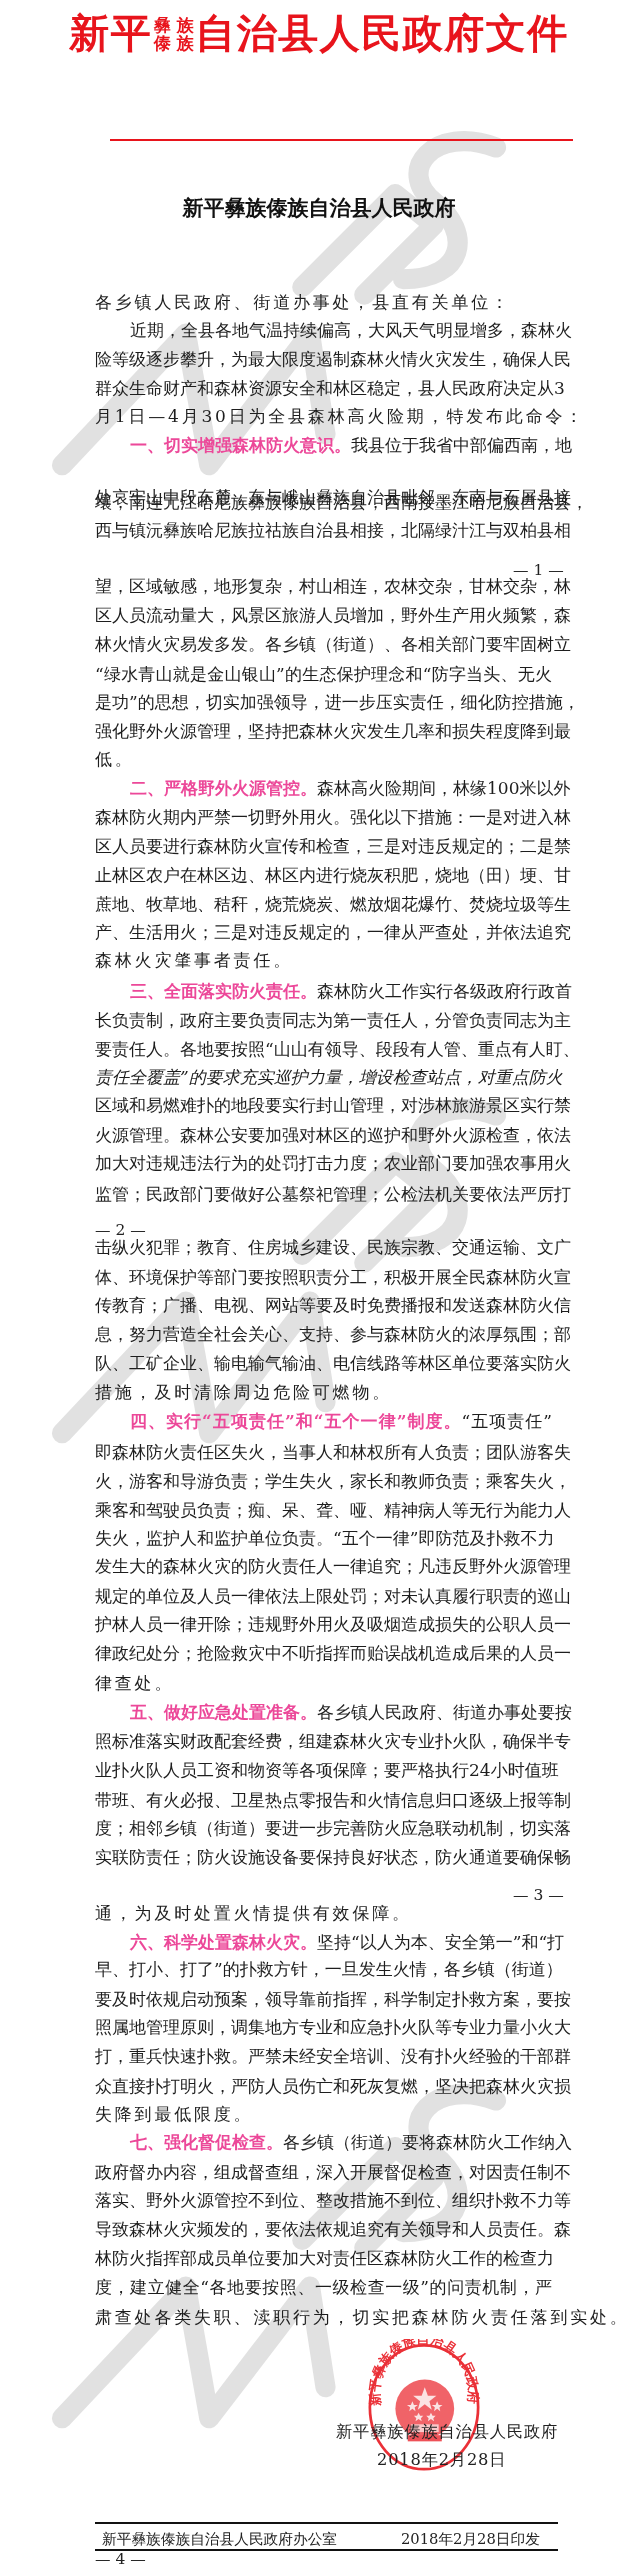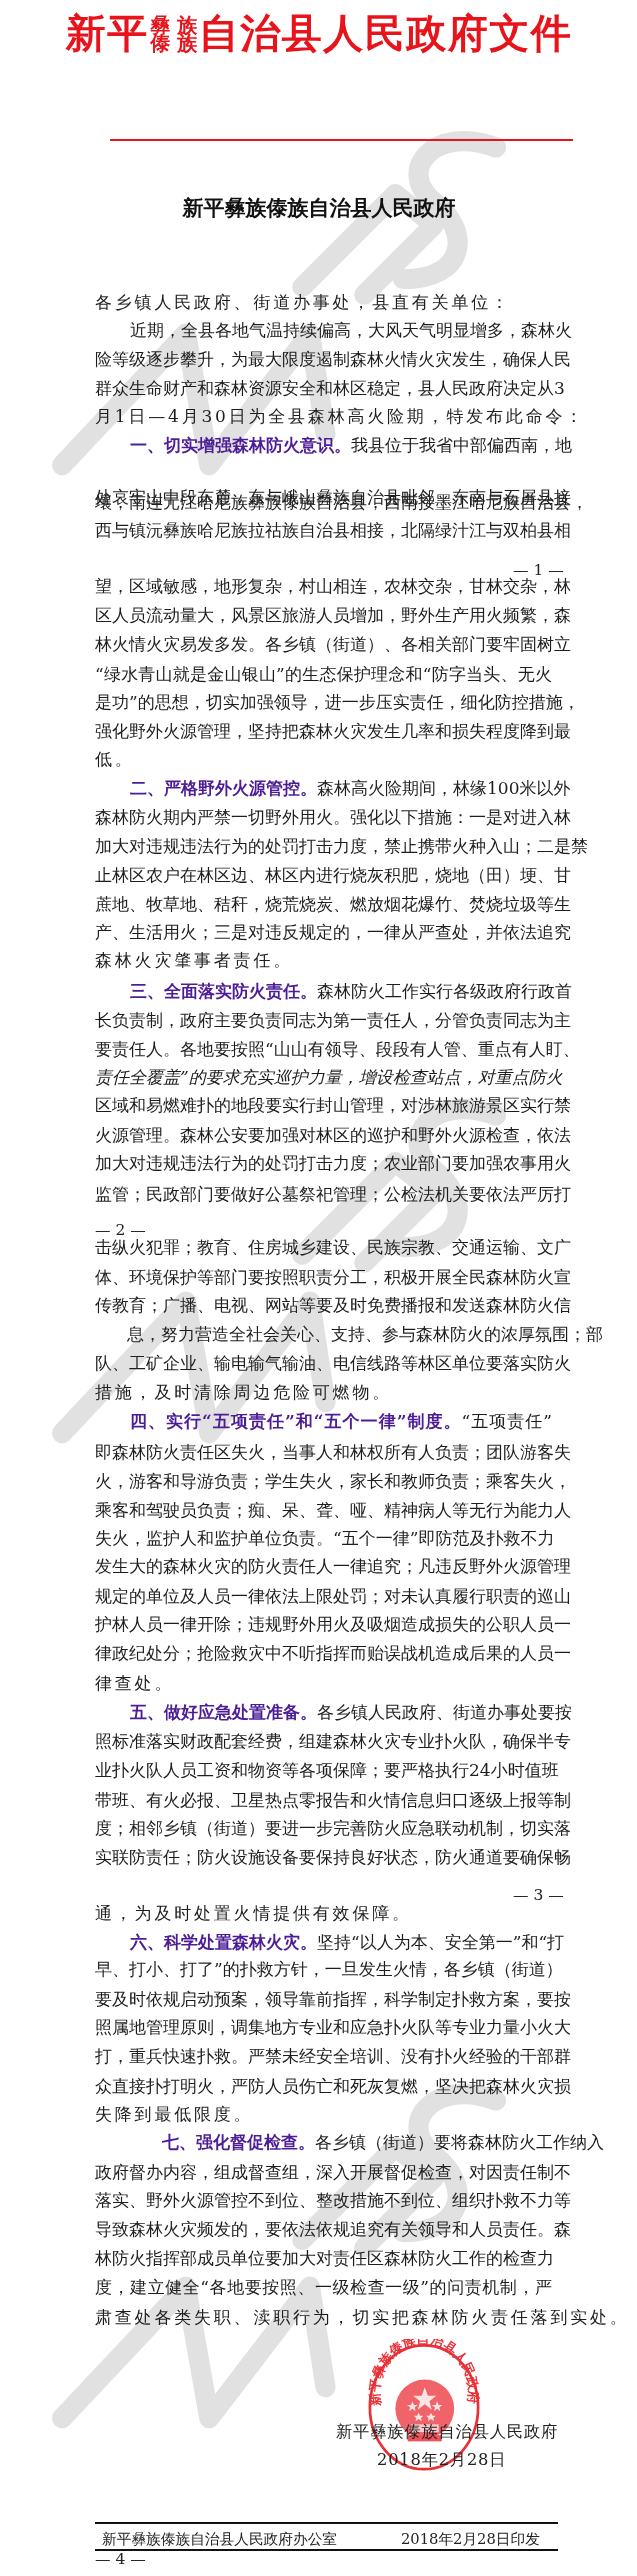--- a/index.html
+++ b/index.html
@@ -2,29 +2,29 @@
 <html style="font-size:12.4px"><head>
 <meta charset="utf-8">
 <style>
   html, body { margin:0; padding:0; background:#ffffff; }
   body { width:638px; height:2576px; position:relative; overflow:hidden; font-family:"DejaVu Serif","Liberation Serif",serif; color:#1a1a1a; }
   .page { position:absolute; left:0; top:0; width:638px; height:2576px; background:#fff; }
   .wm { position:absolute; pointer-events:none; z-index:1; }
   .wm svg { display:block; }
   .hdr { position:absolute; top:6.2px; left:0; width:638px; text-align:center; color:#e8141c; font-family:"DejaVu Serif","Liberation Serif",serif; font-weight:bold; z-index:2; white-space:nowrap; }
   .hdr .big { font-size:40px; letter-spacing:1.5px; vertical-align:middle; }
-  .hdr .stack { display:inline-block; vertical-align:middle; font-size:20px; line-height:18px; text-align:left; margin:0 1.5px; }
+  .hdr .stack { display:inline-block; vertical-align:middle; font-size:17px; line-height:18px; text-align:left; margin:0 1.5px; }
   .docno { position:absolute; top:115px; left:0; width:638px; text-align:center; font-size:14.7px; letter-spacing:0.8px; color:#222; z-index:2; }
   .redline { position:absolute; top:139px; left:110px; width:463px; height:2.3px; background:#e8141c; z-index:2; }
   .title { position:absolute; left:0; width:638px; text-align:center; font-size:21px; font-weight:bold; color:#111; z-index:2; white-space:nowrap; }
   .title .num { font-weight:normal; }
   .ln { position:absolute; left:95px; width:457px; font-size:17px; height:23px; line-height:23px; color:#1e1e1e; text-align:justify; text-align-last:justify; white-space:nowrap; z-index:2; letter-spacing:0; }
   .ln.last { text-align-last:left; }
   .ln.indent { left:130px; width:422px; }
-  .ln b { font-weight:bold; color:#4c1d95; }
+  .ln b { font-weight:bold; color:#ec4899; }
   .pn { position:absolute; font-size:15.5px; color:#222; z-index:2; white-space:nowrap; }
   .seal { position:absolute; left:366px; top:2339px; width:116px; height:132px; z-index:1; opacity:0.88; }
   .sig { position:absolute; font-size:16.3px; color:#222; z-index:3; white-space:nowrap; letter-spacing:0.8px; }
   .rule { position:absolute; left:95px; width:463px; height:1.5px; background:#111; z-index:2; }
   .footer { position:absolute; top:2530px; font-size:14.7px; color:#222; z-index:2; white-space:nowrap; }
 </style>
 </head>
 <body>
 
 <div class="page">
@@ -77,37 +77,37 @@
       <div class="ln" style="top: 519px;"><span>西与镇沅彝族哈尼族拉祜族自治县相接，北隔绿汁江与双柏县相</span></div>
       <div class="ln" style="top: 575px;"><span>望，区域敏感，地形复杂，村山相连，农林交杂，甘林交杂，林</span></div>
       <div class="ln" style="top: 604px;"><span>区人员流动量大，风景区旅游人员增加，野外生产用火频繁，森</span></div>
       <div class="ln" style="top: 633px;"><span>林火情火灾易发多发。各乡镇（街道）、各相关部门要牢固树立</span></div>
       <div class="ln" style="top: 663px;"><span>“绿水青山就是金山银山”的生态保护理念和“防字当头、无火</span></div>
       <div class="ln" style="top: 691px;"><span>是功”的思想，切实加强领导，进一步压实责任，细化防控措施，</span></div>
       <div class="ln" style="top: 720px;"><span>强化野外火源管理，坚持把森林火灾发生几率和损失程度降到最</span></div>
       <div class="ln last" style="top: 748px; letter-spacing: 2.8px;"><span>低。</span></div>
       <div class="ln indent" style="top: 777px;"><b>二、严格野外火源管控。</b><span>森林高火险期间，林缘100米以外</span></div>
       <div class="ln" style="top: 806px;"><span>森林防火期内严禁一切野外用火。强化以下措施：一是对进入林</span></div>
-      <div class="ln" style="top: 835px;"><span>加大对违规违法行为的处罚打击力度，禁止携带火种入山；二是禁</span></div>
+      <div class="ln" style="top: 835px;"><span>区人员要进行森林防火宣传和检查，三是对违反规定的；二是禁</span></div>
       <div class="ln" style="top: 864px;"><span>止林区农户在林区边、林区内进行烧灰积肥，烧地（田）埂、甘</span></div>
       <div class="ln" style="top: 893px;"><span>蔗地、牧草地、秸秆，烧荒烧炭、燃放烟花爆竹、焚烧垃圾等生</span></div>
       <div class="ln" style="top: 921px;"><span>产、生活用火；三是对违反规定的，一律从严查处，并依法追究</span></div>
       <div class="ln last" style="top: 949px; letter-spacing: 2.8px;"><span>森林火灾肇事者责任。</span></div>
       <div class="ln indent" style="top: 980px;"><b>三、全面落实防火责任。</b><span>森林防火工作实行各级政府行政首</span></div>
       <div class="ln" style="top: 1009px;"><span>长负责制，政府主要负责同志为第一责任人，分管负责同志为主</span></div>
       <div class="ln" style="top: 1038px;"><span>要责任人。各地要按照“山山有领导、段段有人管、重点有人盯、</span></div>
       <div class="ln" style="top: 1066px; font-style: italic;"><span>责任全覆盖”的要求充实巡护力量，增设检查站点，对重点防火</span></div>
       <div class="ln" style="top: 1094px;"><span>区域和易燃难扑的地段要实行封山管理，对涉林旅游景区实行禁</span></div>
       <div class="ln" style="top: 1124px;"><span>火源管理。森林公安要加强对林区的巡护和野外火源检查，依法</span></div>
       <div class="ln" style="top: 1152px;"><span>加大对违规违法行为的处罚打击力度；农业部门要加强农事用火</span></div>
       <div class="ln" style="top: 1183px;"><span>监管；民政部门要做好公墓祭祀管理；公检法机关要依法严厉打</span></div>
       <div class="ln" style="top: 1236px;"><span>击纵火犯罪；教育、住房城乡建设、民族宗教、交通运输、文广</span></div>
       <div class="ln" style="top: 1266px;"><span>体、环境保护等部门要按照职责分工，积极开展全民森林防火宣</span></div>
       <div class="ln" style="top: 1294px;"><span>传教育；广播、电视、网站等要及时免费播报和发送森林防火信</span></div>
-      <div class="ln" style="top: 1323px; margin-left: 32px;"><span>息，努力营造全社会关心、支持、参与森林防火的浓厚氛围；部</span></div>
+      <div class="ln" style="top: 1323px;"><span>息，努力营造全社会关心、支持、参与森林防火的浓厚氛围；部</span></div>
       <div class="ln" style="top: 1352px;"><span>队、工矿企业、输电输气输油、电信线路等林区单位要落实防火</span></div>
       <div class="ln last" style="top: 1381px; letter-spacing: 2.8px;"><span>措施，及时清除周边危险可燃物。</span></div>
       <div class="ln indent" style="top: 1410px;"><b>四、实行“五项责任”和“五个一律”制度。</b><span>“五项责任”</span></div>
       <div class="ln" style="top: 1441px;"><span>即森林防火责任区失火，当事人和林权所有人负责；团队游客失</span></div>
       <div class="ln" style="top: 1470px;"><span>火，游客和导游负责；学生失火，家长和教师负责；乘客失火，</span></div>
       <div class="ln" style="top: 1499px;"><span>乘客和驾驶员负责；痴、呆、聋、哑、精神病人等无行为能力人</span></div>
       <div class="ln" style="top: 1527px;"><span>失火，监护人和监护单位负责。“五个一律”即防范及扑救不力</span></div>
       <div class="ln" style="top: 1555px;"><span>发生大的森林火灾的防火责任人一律追究；凡违反野外火源管理</span></div>
       <div class="ln" style="top: 1585px;"><span>规定的单位及人员一律依法上限处罚；对未认真履行职责的巡山</span></div>
       <div class="ln" style="top: 1613px;"><span>护林人员一律开除；违规野外用火及吸烟造成损失的公职人员一</span></div>
@@ -120,21 +120,21 @@
       <div class="ln" style="top: 1817px;"><span>度；相邻乡镇（街道）要进一步完善防火应急联动机制，切实落</span></div>
       <div class="ln" style="top: 1846px;"><span>实联防责任；防火设施设备要保持良好状态，防火通道要确保畅</span></div>
       <div class="ln last" style="top: 1902px; letter-spacing: 2.8px;"><span>通，为及时处置火情提供有效保障。</span></div>
       <div class="ln indent" style="top: 1931px;"><b>六、科学处置森林火灾。</b><span>坚持“以人为本、安全第一”和“打</span></div>
       <div class="ln" style="top: 1958px;"><span>早、打小、打了”的扑救方针，一旦发生火情，各乡镇（街道）</span></div>
       <div class="ln" style="top: 1988px;"><span>要及时依规启动预案，领导靠前指挥，科学制定扑救方案，要按</span></div>
       <div class="ln" style="top: 2016px;"><span>照属地管理原则，调集地方专业和应急扑火队等专业力量小火大</span></div>
       <div class="ln" style="top: 2045px;"><span>打，重兵快速扑救。严禁未经安全培训、没有扑火经验的干部群</span></div>
       <div class="ln" style="top: 2075px;"><span>众直接扑打明火，严防人员伤亡和死灰复燃，坚决把森林火灾损</span></div>
       <div class="ln last" style="top: 2103px; letter-spacing: 2.8px;"><span>失降到最低限度。</span></div>
-      <div class="ln indent" style="top: 2131px; margin-left: 32px;"><b>七、强化督促检查。</b><span>各乡镇（街道）要将森林防火工作纳入</span></div>
+      <div class="ln indent" style="top: 2131px;"><b>七、强化督促检查。</b><span>各乡镇（街道）要将森林防火工作纳入</span></div>
       <div class="ln" style="top: 2161px;"><span>政府督办内容，组成督查组，深入开展督促检查，对因责任制不</span></div>
       <div class="ln" style="top: 2189px;"><span>落实、野外火源管控不到位、整改措施不到位、组织扑救不力等</span></div>
       <div class="ln" style="top: 2218px;"><span>导致森林火灾频发的，要依法依规追究有关领导和人员责任。森</span></div>
       <div class="ln" style="top: 2247px;"><span>林防火指挥部成员单位要加大对责任区森林防火工作的检查力</span></div>
       <div class="ln" style="top: 2276px;"><span>度，建立健全“各地要按照、一级检查一级”的问责机制，严</span></div>
       <div class="ln last" style="top: 2306px; letter-spacing: 2.8px;"><span>肃查处各类失职、渎职行为，切实把森林防火责任落到实处。</span></div>
     </div>
 
   <div id="page-markers">
       <div class="pn" style="top: 561px; left: 513px;">— 1 —</div>

